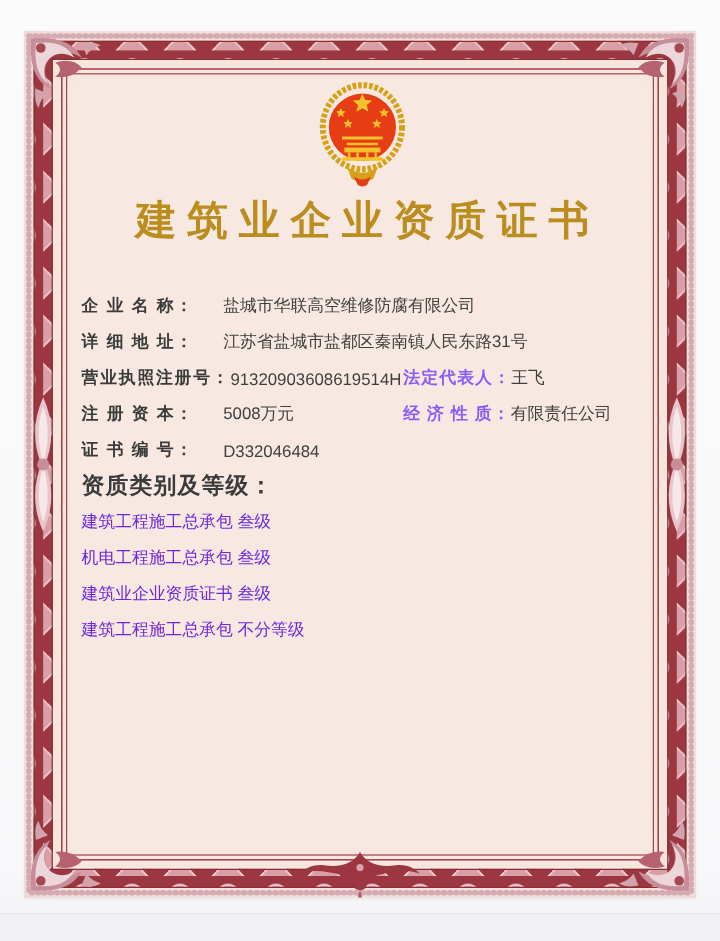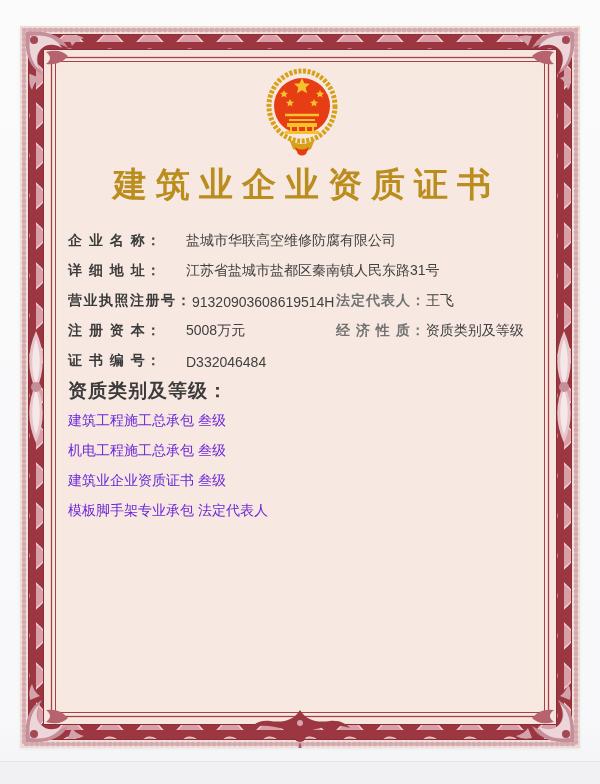--- a/index.html
+++ b/index.html
@@ -22,27 +22,27 @@
     box-shadow:inset 0 0 46px rgba(193,124,114,.20), 0 1px 3px rgba(0,0,0,.06);
   }
   .frame{position:absolute;left:0;top:0;width:560px;height:722px;pointer-events:none;}
   .content{position:absolute;left:48px;right:44px;top:36px;bottom:36px;}
   .emblem-wrap{text-align:center;margin-top:4px;height:92px;}
   .title{
     margin:10px 0 0;text-align:center;
     font-size:34px;font-weight:bold;color:#bb8d1e;
     letter-spacing:9px;padding-left:9px;line-height:32px;
   }
-  .fields{margin-top:26px;}
+  .fields{margin-top:40px;}
   .row{display:flex;align-items:center;height:30px;font-size:14px;color:#4a4a4a;}
   .col1{flex:0 0 268px;display:flex;align-items:flex-end;}
   .col2{display:flex;align-items:center;}
   .lbl{font-weight:bold;color:#3b3b3b;min-width:118px;display:inline-block;
        white-space:pre;letter-spacing:1.5px;}
-  .lbl2{font-weight:bold;color:#737373;min-width:88px;display:inline-block;
+  .lbl2{font-weight:bold;color:#8b5cf6;min-width:88px;display:inline-block;
         white-space:pre;letter-spacing:1px;}
   .val{color:#404040;white-space:pre;}
   .qual-header{height:30px;display:flex;align-items:center;
         font-size:19px;font-weight:bold;color:#3b3b3b;letter-spacing:1px;}
   .qual-item{height:30px;display:flex;align-items:center;
         font-size:14px;color:#6d28d9;}
 </style>
 </head>
 <body>
 
@@ -152,34 +152,34 @@
             <span class="val">王飞</span>
           </div>
         </div>
         <div class="row">
           <div class="col1">
             <span class="lbl">注 册 资 本：</span>
             <span class="val">5008万元</span>
           </div>
           <div class="col2">
             <span class="lbl2">经 济 性 质：</span>
-            <span class="val">资质类别及等级</span>
+            <span class="val">有限责任公司</span>
           </div>
         </div>
         <div class="row">
           <div class="col1">
             <span class="lbl">证 书 编 号：</span>
             <span class="val">D332046484</span>
           </div>
         </div>
       </div>
 
       <div class="qual-header">资质类别及等级：</div>
       <div class="qual-item">建筑工程施工总承包 叁级</div>
       <div class="qual-item">机电工程施工总承包 叁级</div>
       <div class="qual-item">建筑业企业资质证书 叁级</div>
-      <div class="qual-item">模板脚手架专业承包 法定代表人</div>
+      <div class="qual-item">建筑工程施工总承包 不分等级</div>
 
     </div>
   </div>
 
   <div class="bottom-strip"></div>
 </div>
 
 </body></html>

